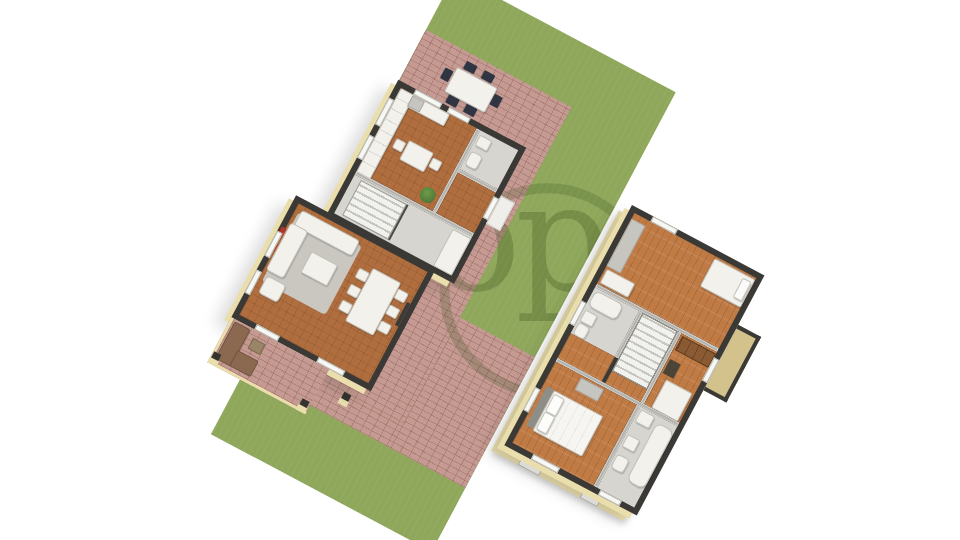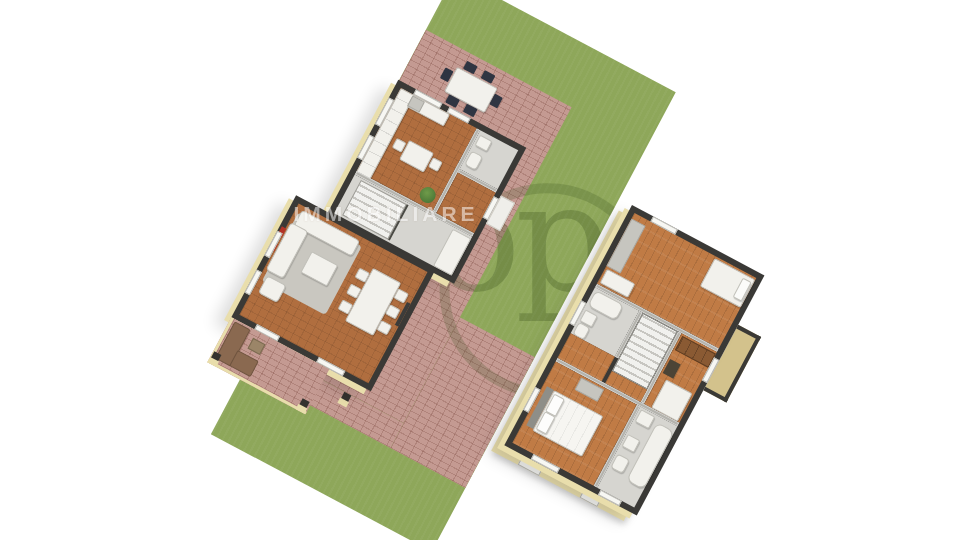--- a/index.html
+++ b/index.html
@@ -222,14 +222,13 @@
 
       <div class="win" style="left:24px;top:0;width:28px;height:6px;"></div>
       <div class="win" style="left:144px;top:96px;width:6px;height:26px;"></div>
       <div class="win" style="left:0;top:108px;width:6px;height:26px;"></div>
       <div class="win" style="left:0;top:206px;width:6px;height:26px;"></div>
       <div class="win" style="left:30px;top:266px;width:30px;height:6px;"></div>
       <div class="win" style="left:106px;top:266px;width:24px;height:6px;"></div>
     </div>
   </div>
 
-  <div id="wm-small">IMMOBILIARE</div>
 </div>
 
 </body></html>

